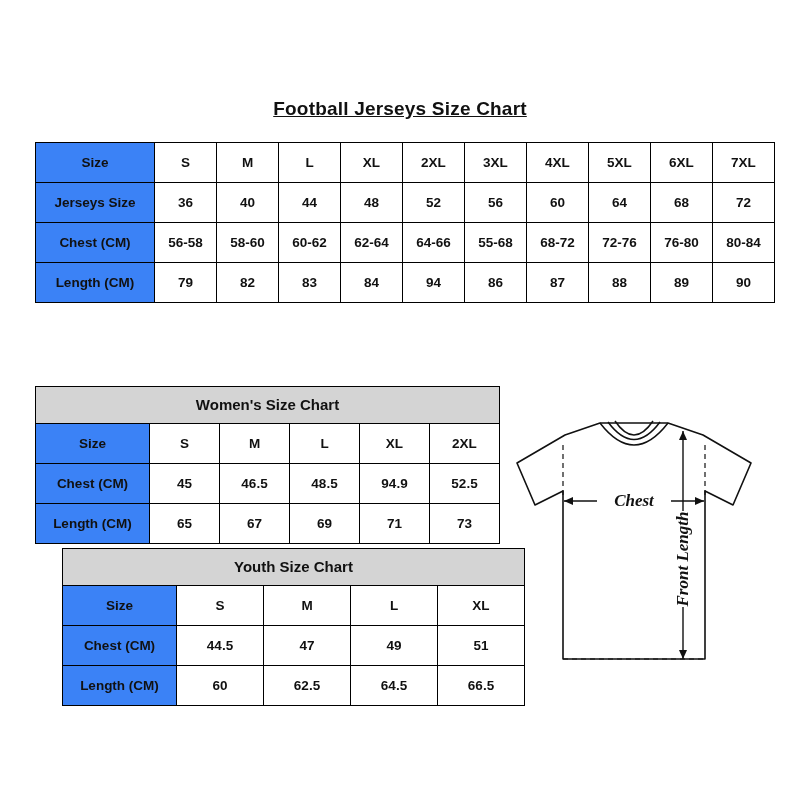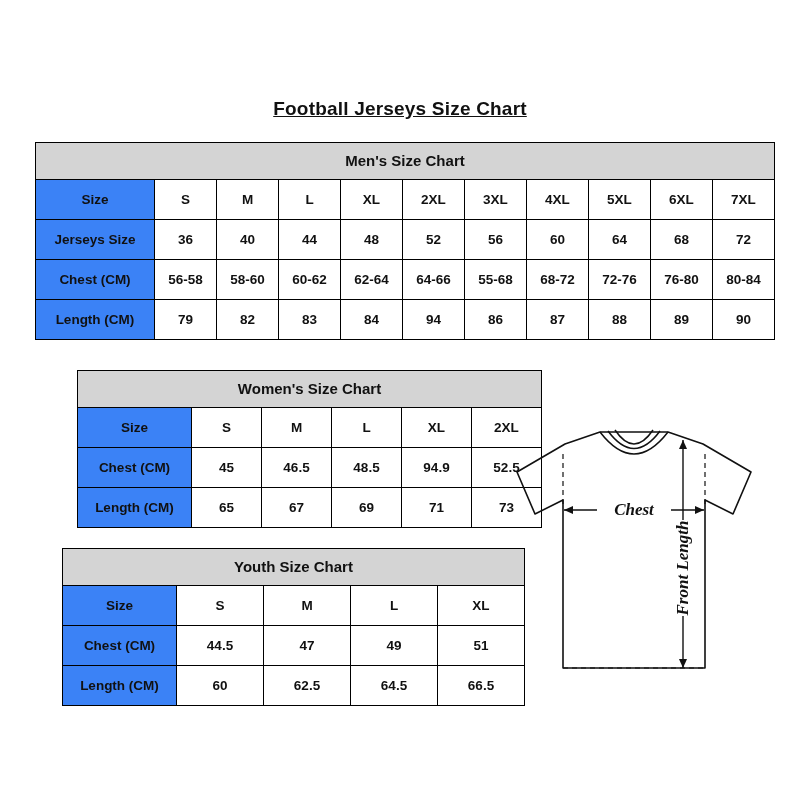--- a/index.html
+++ b/index.html
@@ -66,23 +66,22 @@
     width: 730px;
   }
   #mens-wrap table.size-table { width: 730px; }
   #mens-wrap td.label-cell, #mens-wrap th.label-cell { width: 118px; }
   #mens-wrap td.val-cell, #mens-wrap th.val-cell { width: 61px; }
 
   
   #womens-wrap {
     position: absolute;
     left: 35px;
-    top: 370px;
+    top: 386px;
     width: 458px;
-    margin-left: 42px;
   }
   #womens-wrap table.size-table { width: 458px; }
   #womens-wrap td.label-cell, #womens-wrap th.label-cell { width: 113px; }
   #womens-wrap td.val-cell, #womens-wrap th.val-cell { width: 69px; }
 
   
   #youth-wrap {
     position: absolute;
     left: 35px;
     top: 548px;
@@ -90,42 +89,41 @@
     margin-left: 27px;
   }
   #youth-wrap table.size-table { width: 458px; }
   #youth-wrap td.label-cell, #youth-wrap th.label-cell { width: 113px; }
   #youth-wrap td.val-cell, #youth-wrap th.val-cell { width: 86px; }
 
   
   #shirt-diagram {
     position: absolute;
     left: 505px;
-    top: 414px;
+    top: 405px;
     width: 280px;
     height: 300px;
   }
   #shirt-diagram svg { display: block; }
 
   .diag-label {
     font-family: "Liberation Serif", serif;
     font-style: italic;
     font-weight: bold;
     font-size: 17px;
     fill: #111111;
   }
 </style>
 </head>
 <body>
 
 <div id="page-title">Football Jerseys Size Chart</div>
 
 <div id="mens-wrap">
   <table class="size-table">
-    <caption class="tbl-caption">Men's Size Chart</caption>
     <tbody>
       <tr>
         <th class="label-cell">Size</th>
         <td class="val-cell">S</td>
         <td class="val-cell">M</td>
         <td class="val-cell">L</td>
         <td class="val-cell">XL</td>
         <td class="val-cell">2XL</td>
         <td class="val-cell">3XL</td>
         <td class="val-cell">4XL</td>

